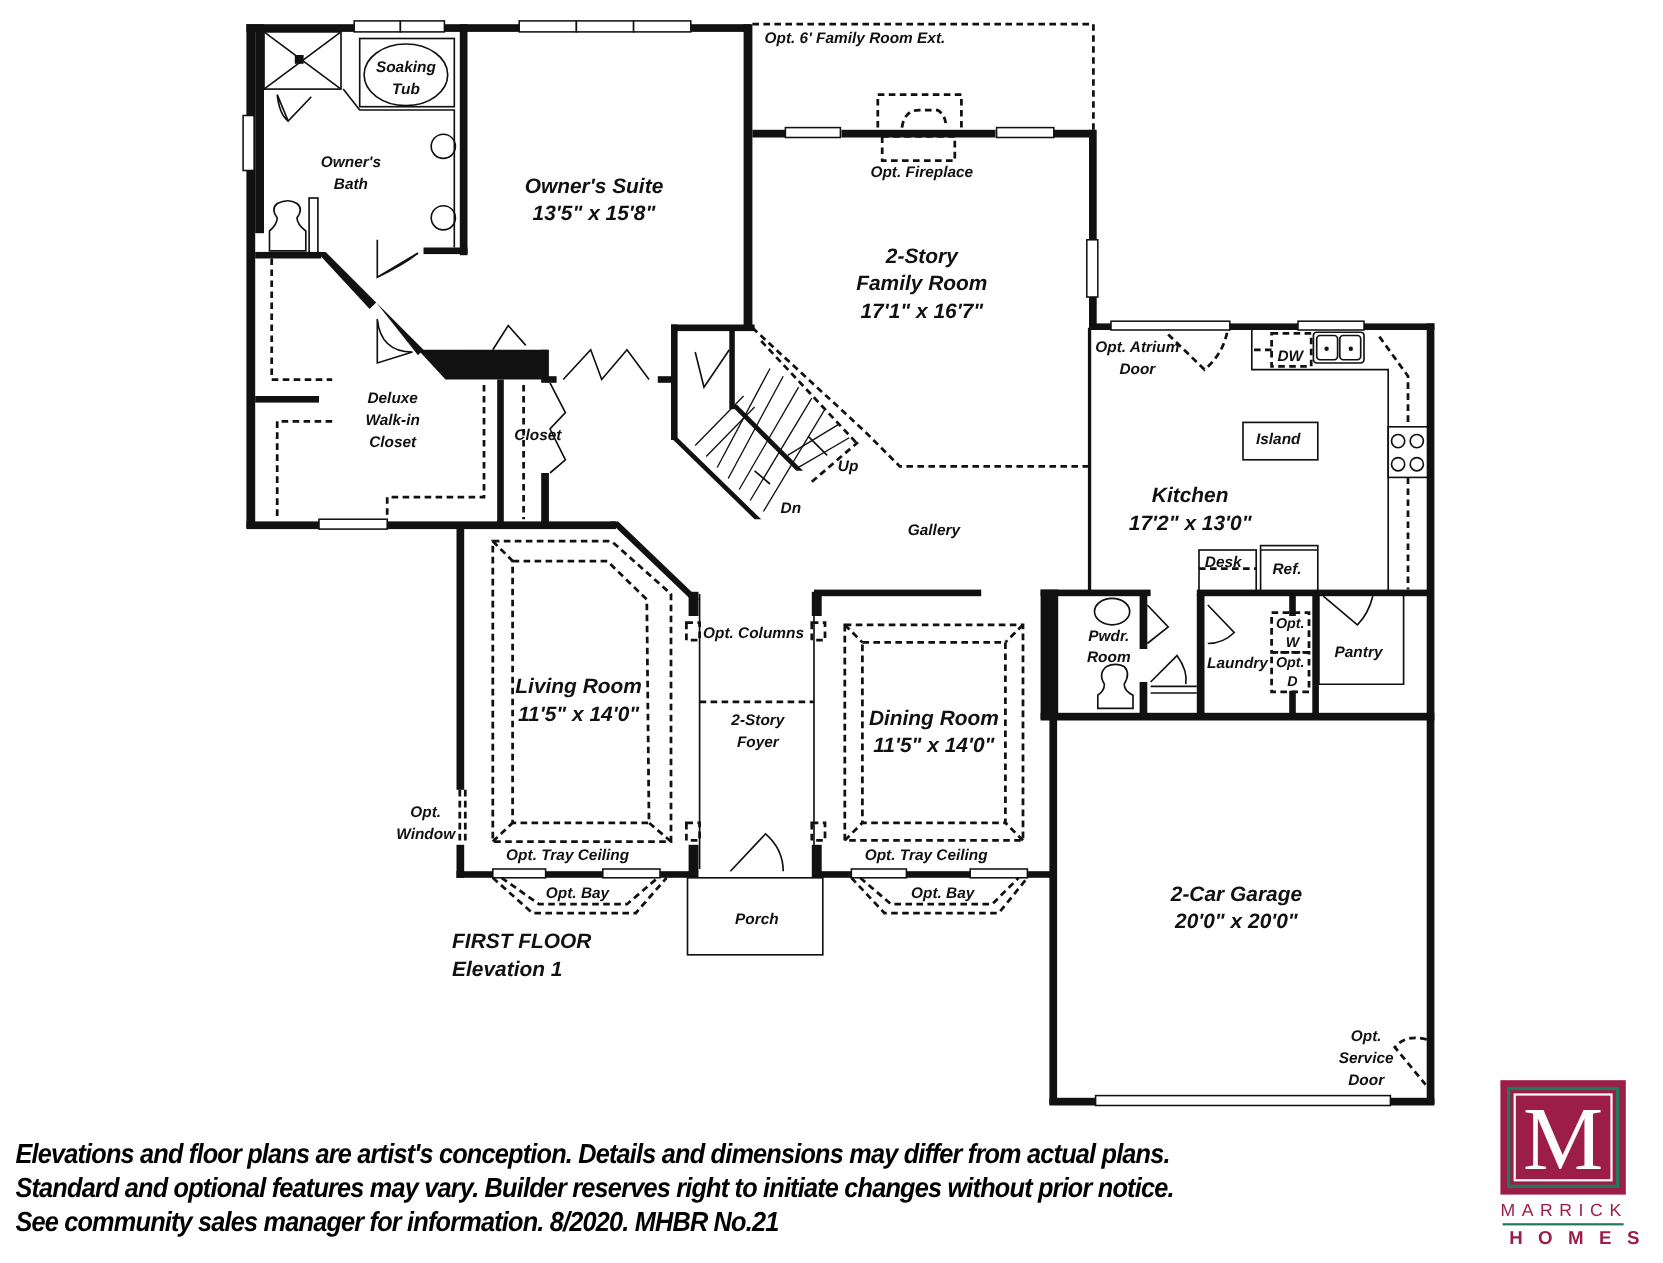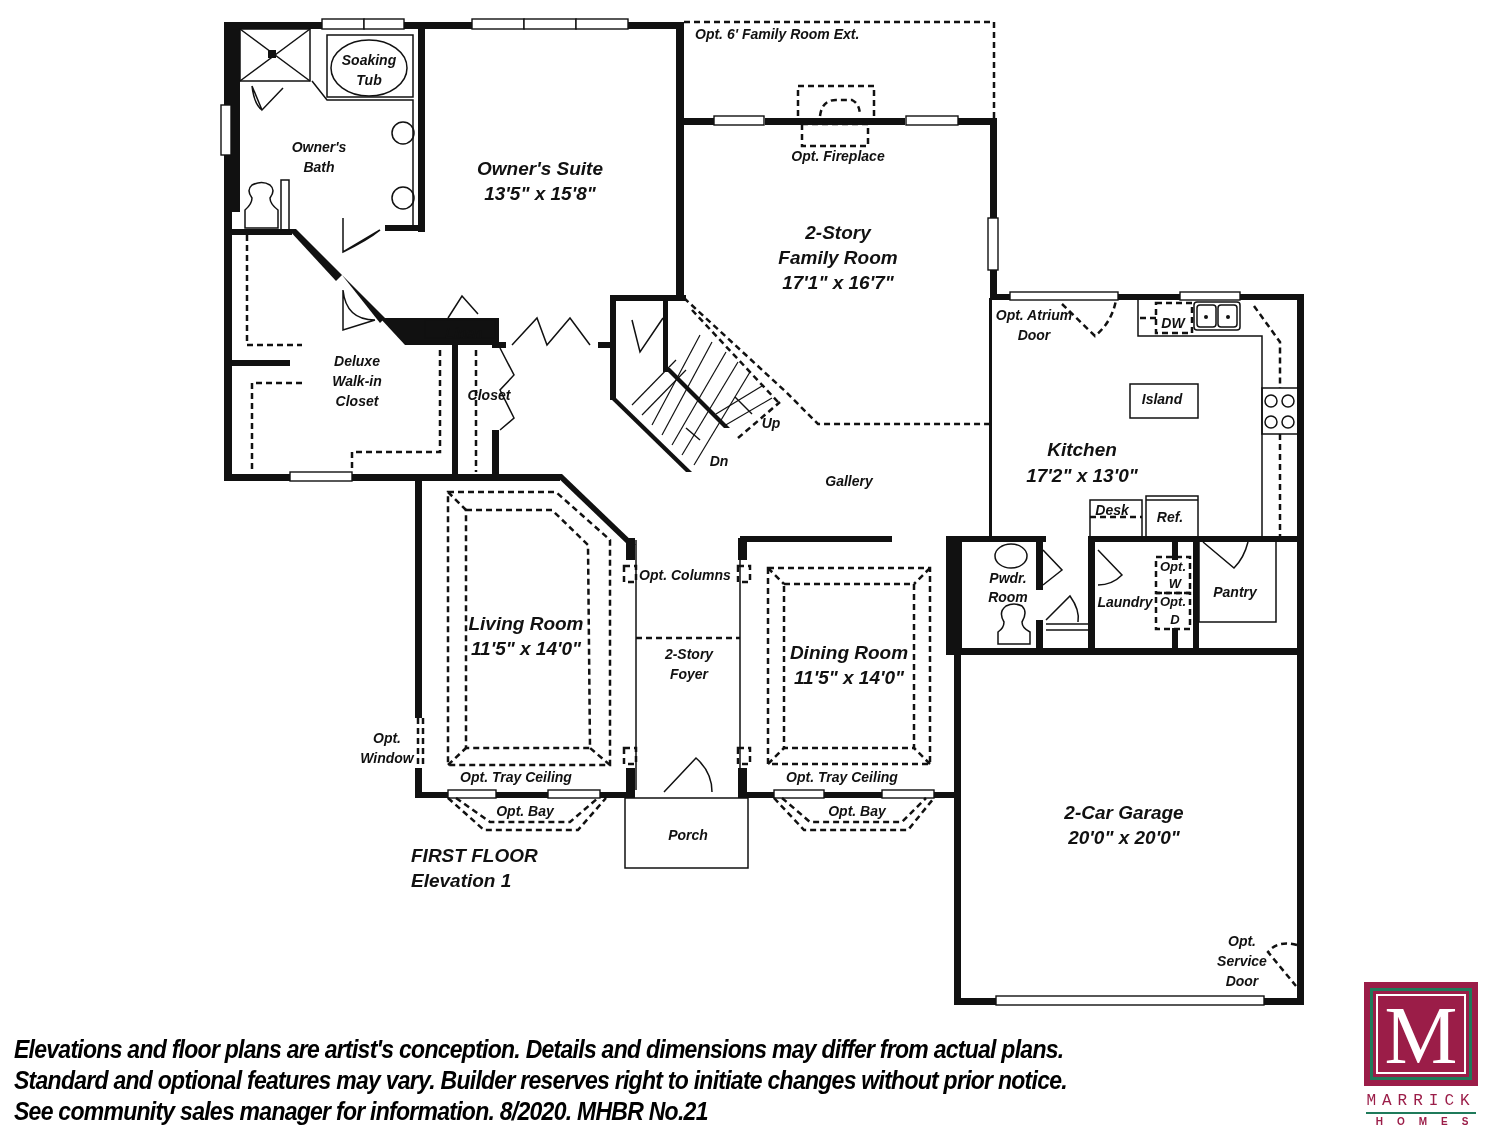--- a/index.html
+++ b/index.html
@@ -17,25 +17,25 @@
   .win  { fill:#fff; stroke:#111; stroke-width:1.4; }
   .disclaimer { position:absolute; left:14px; top:1034px; width:1300px;
      font-family:"Liberation Sans", sans-serif; font-style:italic; font-weight:bold;
      font-size:25px; line-height:31px; letter-spacing:-0.8px; color:#000; transform:scaleX(0.92); transform-origin:left top; }
   .disclaimer div { white-space:nowrap; }
   .logo { position:absolute; left:1364px; top:982px; width:114px; height:160px; }
   .logo-box { position:absolute; left:0; top:0; width:114px; height:104px; background:var(--maroon); }
   .logo-inner1 { position:absolute; left:6px; top:6px; right:6px; bottom:6px; border:3px solid var(--green); }
   .logo-inner2 { position:absolute; left:12px; top:12px; right:12px; bottom:12px; border:2px solid #fff; display:flex; align-items:center; justify-content:center; }
   .logo-m { font-family:"Liberation Serif", serif; font-size:82px; color:#fff; line-height:1; margin-top:4px; }
-  .logo-name { position:absolute; left:0; top:110px; width:114px; text-align:center; font-family:Liberation Mono, monospace;
+  .logo-name { position:absolute; left:0; top:110px; width:114px; text-align:center; font-family:Liberation Sans, sans-serif;
      font-size:16px; letter-spacing:6px; color:var(--maroon); }
   .logo-rule { position:absolute; left:2px; top:130px; width:110px; height:2px; background:var(--green); }
   .logo-sub { position:absolute; left:0; top:134px; width:114px; text-align:center; font-family:"Liberation Sans", sans-serif;
-     font-size:10px; font-weight:bold; letter-spacing:14px; color:var(--maroon); padding-left:8px; }
+     font-size:17px; font-weight:bold; letter-spacing:14px; color:var(--maroon); padding-left:8px; }
 </style>
 </head>
 <body>
 
 <svg id="plan" width="1512" height="1030" viewBox="0 0 1512 1030">
 
   <g>
 
     <rect class="wall" x="224" y="22" width="8" height="458"></rect>
     <rect class="wall" x="224" y="22" width="458" height="7"></rect>

